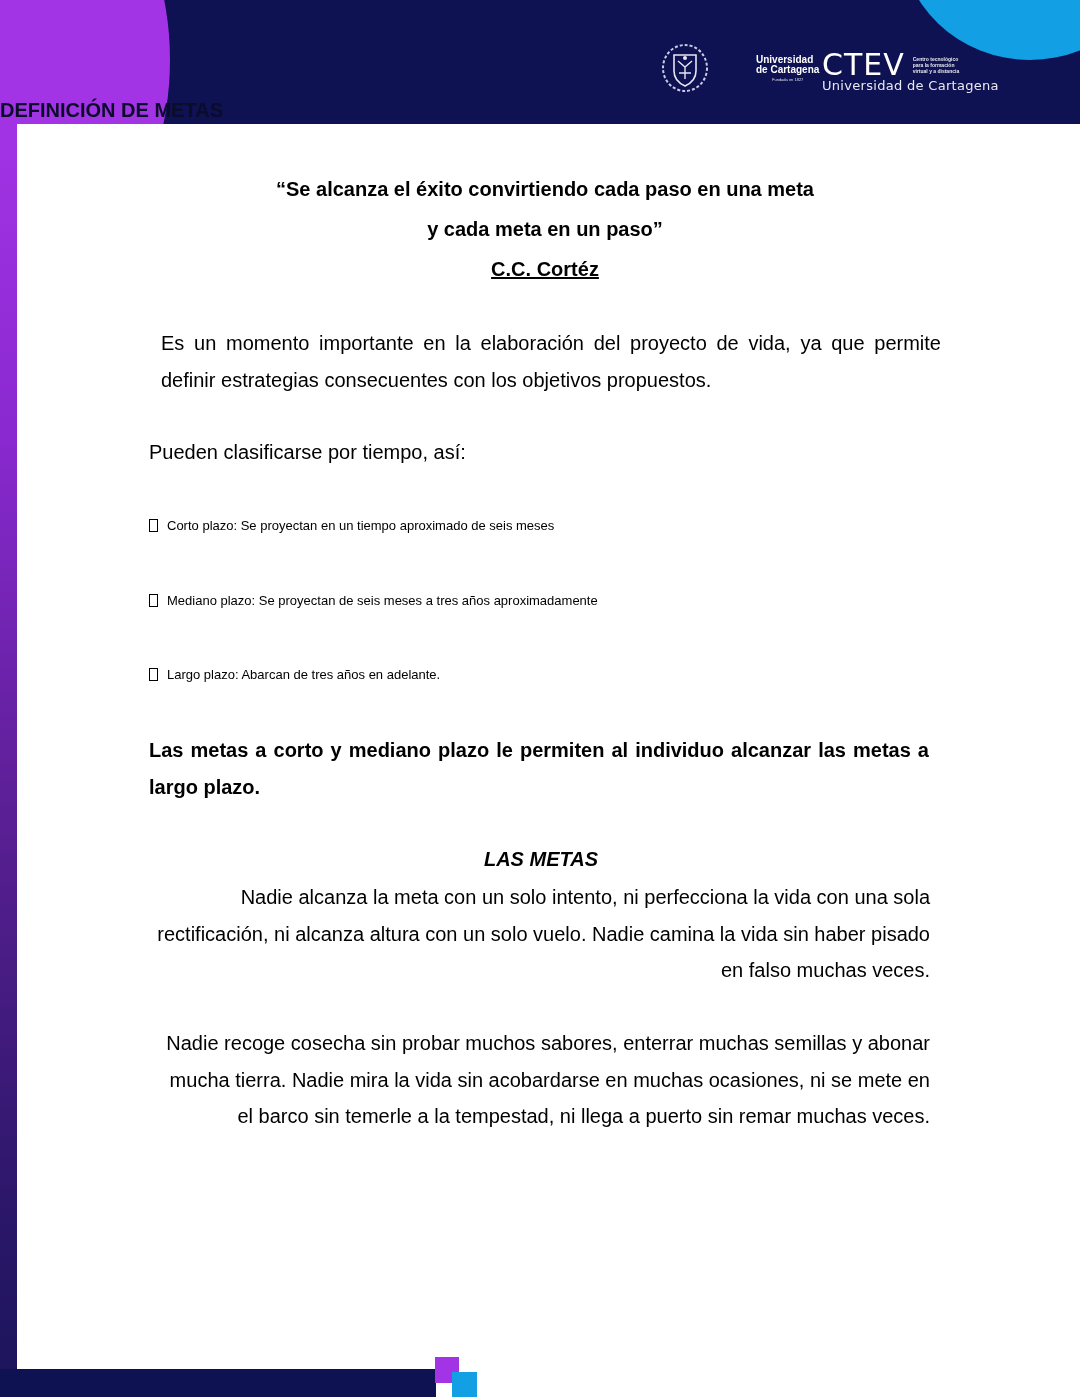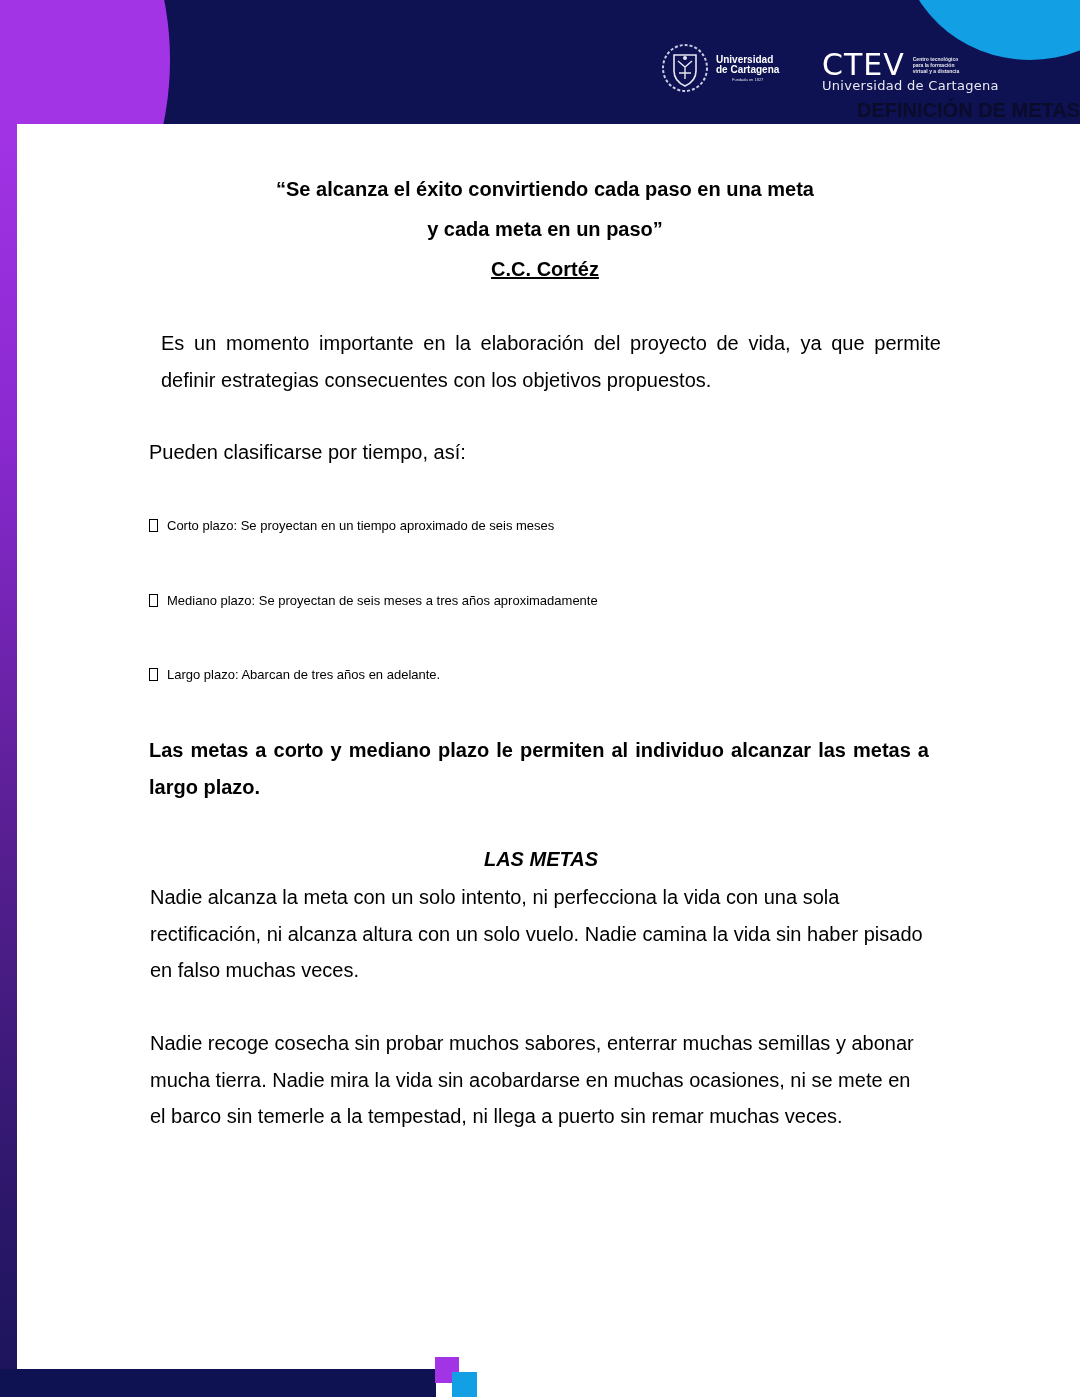--- a/index.html
+++ b/index.html
@@ -30,32 +30,32 @@
       background: #ffffff;
     }
     .footer-bar {
       position: absolute; left: 0; top: 1369px; width: 436px; height: 28px; background: #0e1152;
     }
     .sq-purple { position: absolute; left: 435px; top: 1357px; width: 24px; height: 26px; background: #a334e6; }
     .sq-cyan { position: absolute; left: 452px; top: 1372px; width: 25px; height: 25px; background: #139fe3; }
 
     .udc-logo { position: absolute; left: 660px; top: 43px; display: flex; align-items: center; gap: 6px; }
     .crest { width: 50px; height: 50px; }
-    .udc-text { color: #fff; line-height: 1; }
+    .udc-text { color: #fff; line-height: 1; margin-left: 40px; }
     .udc-text .l1, .udc-text .l2 { font-weight: bold; font-size: 10px; display: block; }
     .udc-text .l3 { font-size: 4px; display: block; margin-top: 3px; text-align: center; opacity: 0.85; }
 
     .ctev-logo { position: absolute; left: 822px; top: 52px; color: #fff; }
     .ctev-row { display: flex; align-items: center; gap: 8px; }
     .ctev-mark { font-size: 30px; letter-spacing: 1px; font-weight: normal; line-height: 26px; font-family: "DejaVu Sans", sans-serif; }
     .ctev-desc { font-size: 5px; line-height: 6px; width: 56px; font-weight: bold; opacity: 0.9; }
     .ctev-sub { font-size: 13px; margin-top: 0px; letter-spacing: 0.3px; color: #e8e8f2; font-family: "DejaVu Sans", sans-serif; }
 
     .doc-title {
-      position: absolute; left: 0; width: 1080px; top: 99px; text-align: right;
+      position: absolute; left: 0; width: 1080px; top: 99px; text-align: left;
       font-weight: bold; font-size: 20px; color: #0b0b2a; letter-spacing: 0px; padding-left: 0px;
     }
     .doc-title span { position: relative; left: 0px; }
 
     .quote { position: absolute; left: 0; width: 1090px; text-align: center; font-weight: bold; font-size: 20px; }
     .q1 { top: 178px; }
     .q2 { top: 218px; }
     .q3 { top: 258px; text-decoration: underline; }
 
     .para { position: absolute; left: 149px; width: 780px; font-size: 20px; line-height: 37px; }
@@ -64,21 +64,21 @@
     .bullet { position: absolute; left: 149px; font-size: 13px; display: flex; align-items: center; }
     .bullet .box {
       display: inline-block; width: 9px; height: 13px; border: 1.2px solid #000; margin-right: 9px; box-sizing: border-box;
     }
     .b1 { top: 518px; }
     .b2 { top: 593px; }
     .b3 { top: 667px; }
     .p-mid { top: 732px; text-align: justify; text-align-last: left; font-weight: bold; }
 
     .poem-title { position: absolute; left: 0; width: 1082px; top: 848px; text-align: center; font-weight: bold; font-style: italic; font-size: 20px; }
-    .poem { position: absolute; left: 150px; width: 780px; text-align: left; font-size: 20px; line-height: 36.5px; }
+    .poem { position: absolute; left: 150px; width: 780px; text-align: right; font-size: 20px; line-height: 36.5px; }
     .poem1 { top: 879px; }
     .poem2 { top: 1025px; }
   </style>
 </head>
 <body>
 
 <div class="header-bar">
   <div class="purple-blob"></div>
   <div class="cyan-blob"></div>
 

